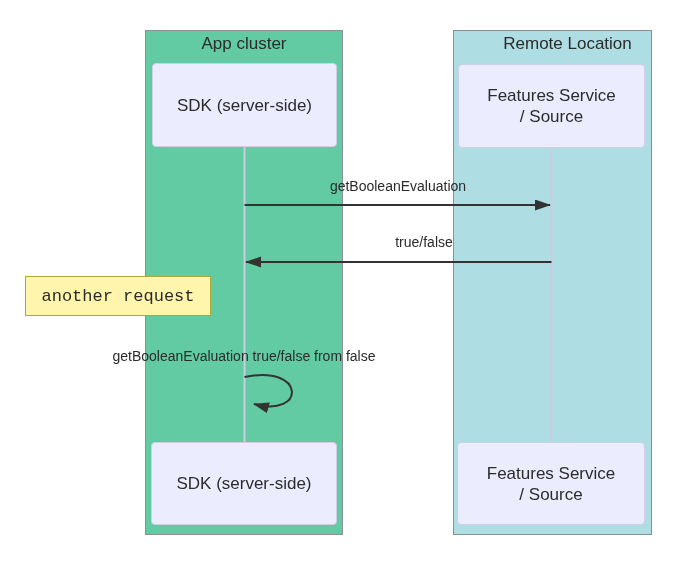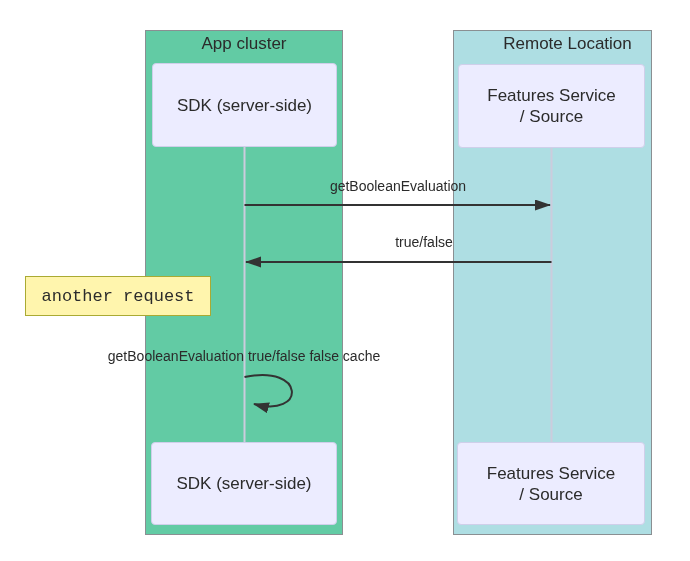--- a/index.html
+++ b/index.html
@@ -94,17 +94,17 @@
     <span>SDK (server-side)</span>
   </div>
 
   <div class="actor actor-br">
     <span>Features Service</span>
     <span>/ Source</span>
   </div>
 
   <div class="msg-label msg-request">getBooleanEvaluation</div>
   <div class="msg-label msg-response">true/false</div>
-  <div class="msg-label msg-cached">getBooleanEvaluation true/false false cache</div>
+  <div class="msg-label msg-cached">getBooleanEvaluation true/false from false</div>
 
   <div class="note">another request</div>
 
 </div>
 
 </body></html>

